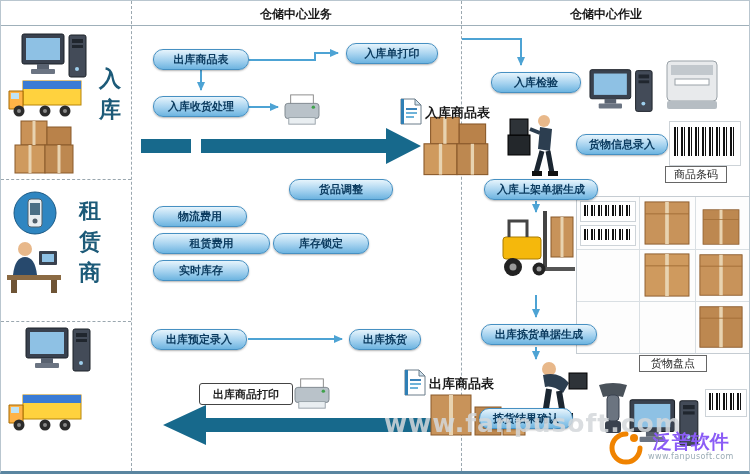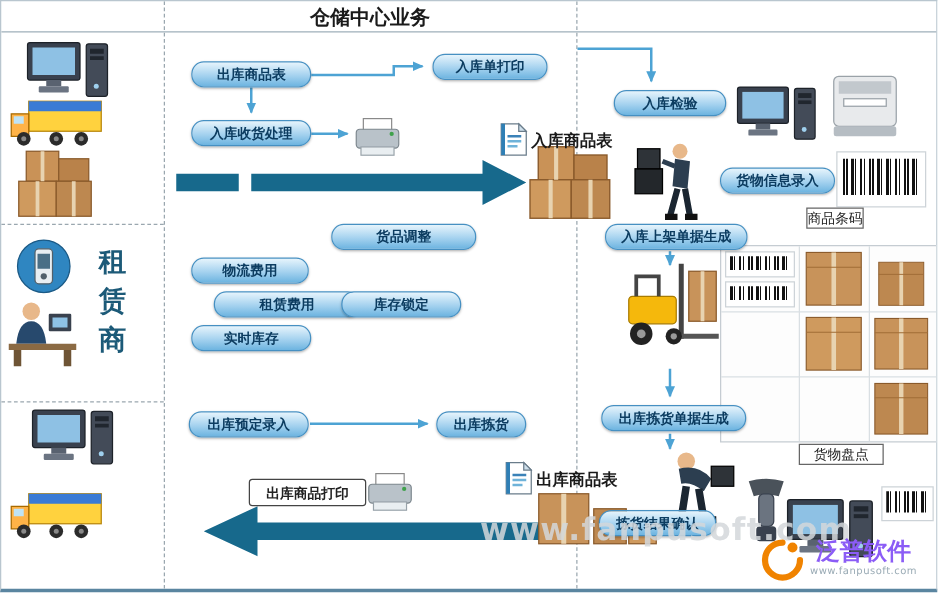--- a/index.html
+++ b/index.html
@@ -1,21 +1,21 @@
 <!DOCTYPE html>
 <html><head>
 <meta charset="utf-8">
 <style>
   html,body{margin:0;padding:0;background:#fff;}
   #canvas{position:relative;width:750px;height:474px;background:#fff;
     border:1px solid #b9c6cf;border-bottom:3px solid #5a85a0;box-sizing:border-box;
     font-family:"DejaVu Sans","Liberation Sans",sans-serif;overflow:hidden;}
   .overlay{position:absolute;left:0;top:0;z-index:1;}
   .col-title{position:absolute;top:3px;height:20px;line-height:20px;text-align:center;
-    font-size:16px;font-weight:bold;color:#1a1a1a;z-index:3;}
+    font-size:12px;font-weight:bold;color:#1a1a1a;z-index:3;}
   .header-line{position:absolute;left:0;top:24px;width:750px;border-top:1px solid #9fb0ba;}
   .vdash{position:absolute;top:0;bottom:0;border-left:1px dashed #9aa7af;}
   .hdash{position:absolute;left:0;width:130px;border-top:1px dashed #9aa7af;}
   .vlabel{position:absolute;width:26px;font-size:22px;font-weight:bold;color:#1c5a78;
     line-height:31px;word-break:break-all;text-align:center;z-index:3;}
   .btn{position:absolute;height:21px;display:flex;align-items:center;justify-content:center;
     white-space:nowrap;font-size:11px;font-weight:bold;color:#0c3c60;
     background:linear-gradient(#e6f4fc,#a5d2ef 55%,#6db4e0);
     border:1px solid #4690c2;border-radius:10px;box-shadow:0 1px 2px rgba(0,0,0,.3);
     box-sizing:border-box;z-index:3;}
@@ -67,21 +67,23 @@
     </g>
   </svg>
 
   <div class="header-line"></div>
   <div class="vdash" style="left:130px"></div>
   <div class="vdash" style="left:460px"></div>
   <div class="hdash" style="top:178px"></div>
   <div class="hdash" style="top:320px"></div>
 
   <div class="col-title" style="left:130px;width:330px">仓储中心业务</div>
-
+  <div class="col-title" style="left:460px;width:290px">仓储中心作业</div>
+
+  <div class="vlabel" style="left:96px;top:62px">入库</div>
   <div class="vlabel" style="left:76px;top:194px">租赁商</div>
 
   <div class="icon" style="left:20px;top:32px">
     <svg width="68" height="46" viewBox="0 0 68 46">
         <rect x="1" y="1" width="42" height="30" rx="2" fill="#39414e" stroke="#1d2229"></rect>
         <rect x="5" y="5" width="34" height="22" fill="#8ec1e4"></rect>
         <rect x="16" y="31" width="12" height="5" fill="#596270"></rect>
         <rect x="10" y="36" width="24" height="5" rx="1" fill="#6b7482"></rect>
         <rect x="48" y="2" width="17" height="42" rx="2" fill="#434b58" stroke="#1d2229"></rect>
         <rect x="51" y="6" width="11" height="4" fill="#20262e"></rect>
@@ -194,23 +196,23 @@
           <rect x="2" y="28" width="30" height="28" fill="#cf9a5e"></rect>
           <rect x="32" y="28" width="28" height="28" fill="#bd8850"></rect>
           <line x1="21" y1="4" x2="21" y2="28" stroke="#e8d3b0" stroke-width="3"></line>
           <line x1="17" y1="28" x2="17" y2="56" stroke="#e8d3b0" stroke-width="3"></line>
           <line x1="46" y1="28" x2="46" y2="56" stroke="#e8d3b0" stroke-width="3"></line>
         </g>
       </svg>
   </div>
 
   <div class="btn" style="left:152px;top:205px;width:94px">物流费用</div>
-  <div class="btn" style="left:170px;top:232px;width:117px">租赁费用</div>
+  <div class="btn" style="left:152px;top:232px;width:117px">租赁费用</div>
   <div class="btn" style="left:152px;top:259px;width:96px">实时库存</div>
-  <div class="btn" style="left:264px;top:178px;width:116px">货品调整</div>
+  <div class="btn" style="left:288px;top:178px;width:104px">货品调整</div>
   <div class="btn" style="left:272px;top:232px;width:96px">库存锁定</div>
 
   <div class="btn" style="left:150px;top:328px;width:96px">出库预定录入</div>
   <div class="btn" style="left:348px;top:328px;width:72px">出库拣货</div>
 
   <div class="wbox" style="left:198px;top:382px;width:94px;height:22px">出库商品打印</div>
   <div class="icon" style="left:292px;top:376px">
     <svg width="38" height="34" viewBox="0 0 40 36">
         <rect x="8" y="2" width="24" height="10" fill="#fff" stroke="#888"></rect>
         <rect x="2" y="11" width="36" height="16" rx="3" fill="#b9c2c9" stroke="#7c868d"></rect>
@@ -268,21 +270,21 @@
         <path d="M34 24 L24 20" stroke="#2c3e50" stroke-width="4"></path>
         <path d="M36 42 L30 64 M42 42 L46 64" stroke="#1b2631" stroke-width="5"></path>
         <rect x="26" y="62" width="10" height="5" fill="#111"></rect>
         <rect x="42" y="62" width="10" height="5" fill="#111"></rect>
       </svg>
   </div>
   <div class="btn" style="left:575px;top:133px;width:92px">货物信息录入</div>
   <div class="barcode" style="left:668px;top:120px;width:72px;height:45px">
       <div class="bars"></div>
     </div>
-  <div class="wlabel" style="left:644px;top:165px;width:46px">商品条码</div>
+  <div class="wlabel" style="left:664px;top:165px;width:62px">商品条码</div>
 
   <div class="btn" style="left:483px;top:178px;width:114px">入库上架单据生成</div>
   <div class="icon" style="left:492px;top:208px">
     <svg width="84" height="84" viewBox="0 0 84 84">
         <rect x="58" y="8" width="22" height="40" fill="#c8935a" stroke="#8a5a2b"></rect>
         <line x1="69" y1="8" x2="69" y2="48" stroke="#e8d3b0" stroke-width="3"></line>
         <line x1="52" y1="2" x2="52" y2="62" stroke="#444" stroke-width="4"></line>
         <rect x="52" y="58" width="30" height="4" fill="#555"></rect>
         <rect x="10" y="28" width="38" height="22" rx="3" fill="#f5b80c" stroke="#a87b00"></rect>
         <path d="M16 28 L16 12 L34 12 L34 28" fill="none" stroke="#444" stroke-width="3"></path>

